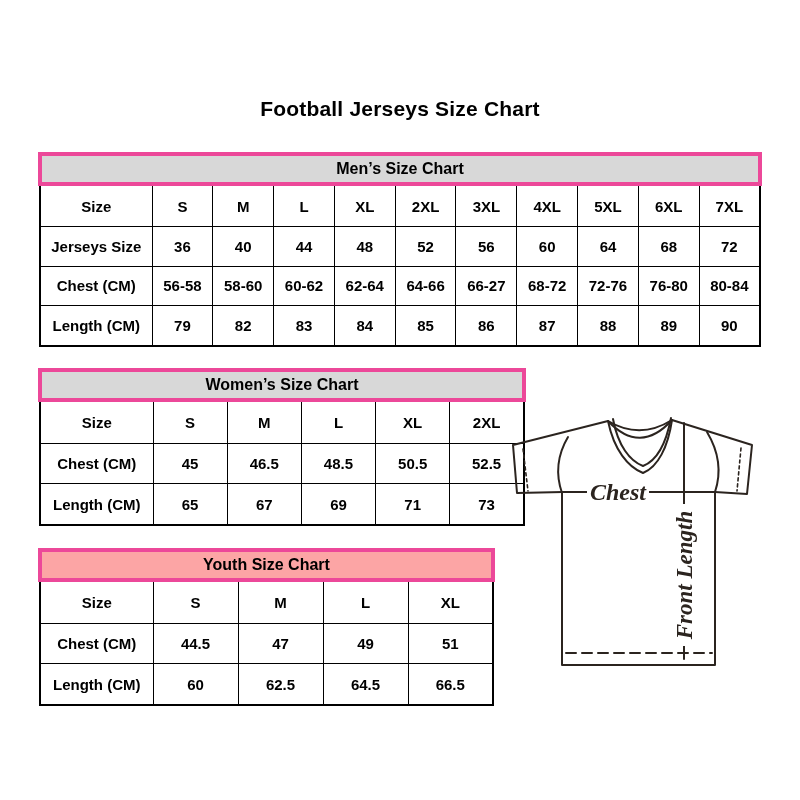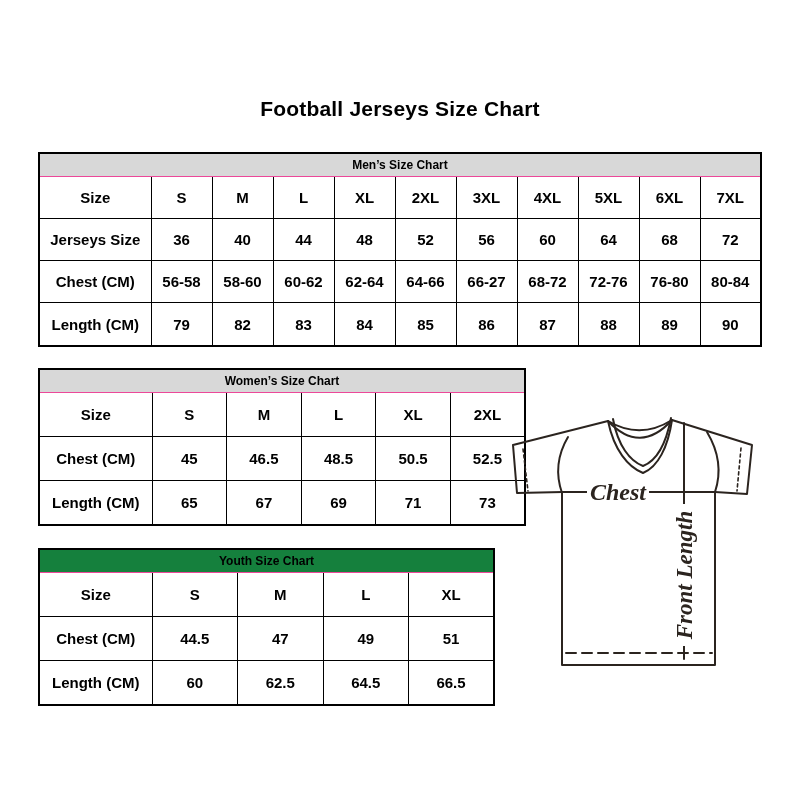--- a/index.html
+++ b/index.html
@@ -2,21 +2,21 @@
 <html><head>
 <meta charset="utf-8">
 <style>
   html,body{margin:0;padding:0;background:#ffffff;}
   body{width:800px;height:800px;font-family:"Liberation Sans",sans-serif;color:#000;}
   .page{position:relative;width:800px;height:800px;background:#fff;overflow:hidden;border-radius:12px;}
   .title{position:absolute;top:97px;left:0;width:800px;text-align:center;
          font-size:21px;font-weight:bold;margin:0;letter-spacing:0.2px;}
   table.size-table{position:absolute;border-collapse:collapse;table-layout:fixed;
          border:2px solid #000;background:#fff;}
-  table.size-table th.table-header{border:1px solid #ec4899;font-size:12px;font-weight:bold;
+  table.size-table th.table-header{border:4px solid #ec4899;font-size:16px;font-weight:bold;
          text-align:center;padding:4px;}
   table.size-table td{border:1px solid #000;font-size:15px;font-weight:bold;
          text-align:center;vertical-align:middle;padding:0 2px;overflow:hidden;}
   table.mens col.label-col{width:112px;}
   table.small col.label-col{width:113px;}
   .jersey-svg{position:absolute;left:502px;top:402px;}
 </style>
 </head>
 <body>
 
@@ -144,21 +144,21 @@
   <table class="size-table small youth" style="left:38px;top:548px;width:457px;height:158px">
       <colgroup>
         <col class="label-col">
         <col>
         <col>
         <col>
         <col>
       </colgroup>
       <thead>
         <tr>
-          <th colspan="5" class="table-header" style="background: #15803d;">Youth Size Chart</th>
+          <th colspan="5" class="table-header" style="background: #fca5a5;">Youth Size Chart</th>
         </tr>
       </thead>
       <tbody>
         <tr>
           <td>Size</td>
           <td>S</td>
           <td>M</td>
           <td>L</td>
           <td>XL</td>
         </tr>

